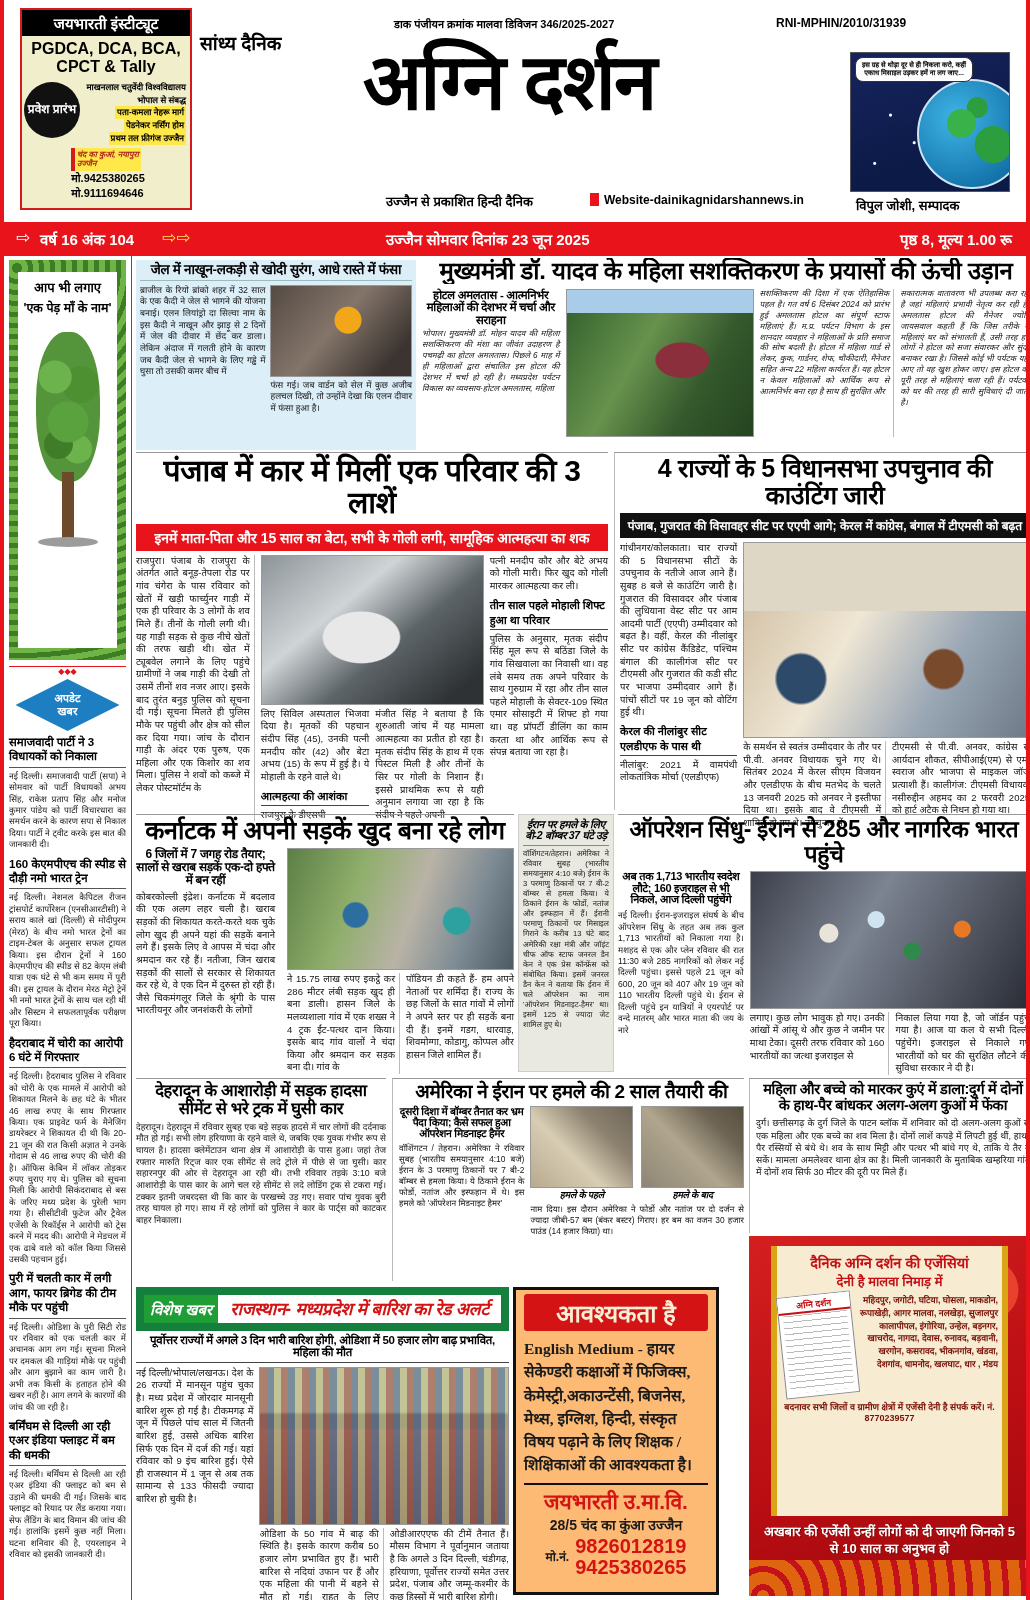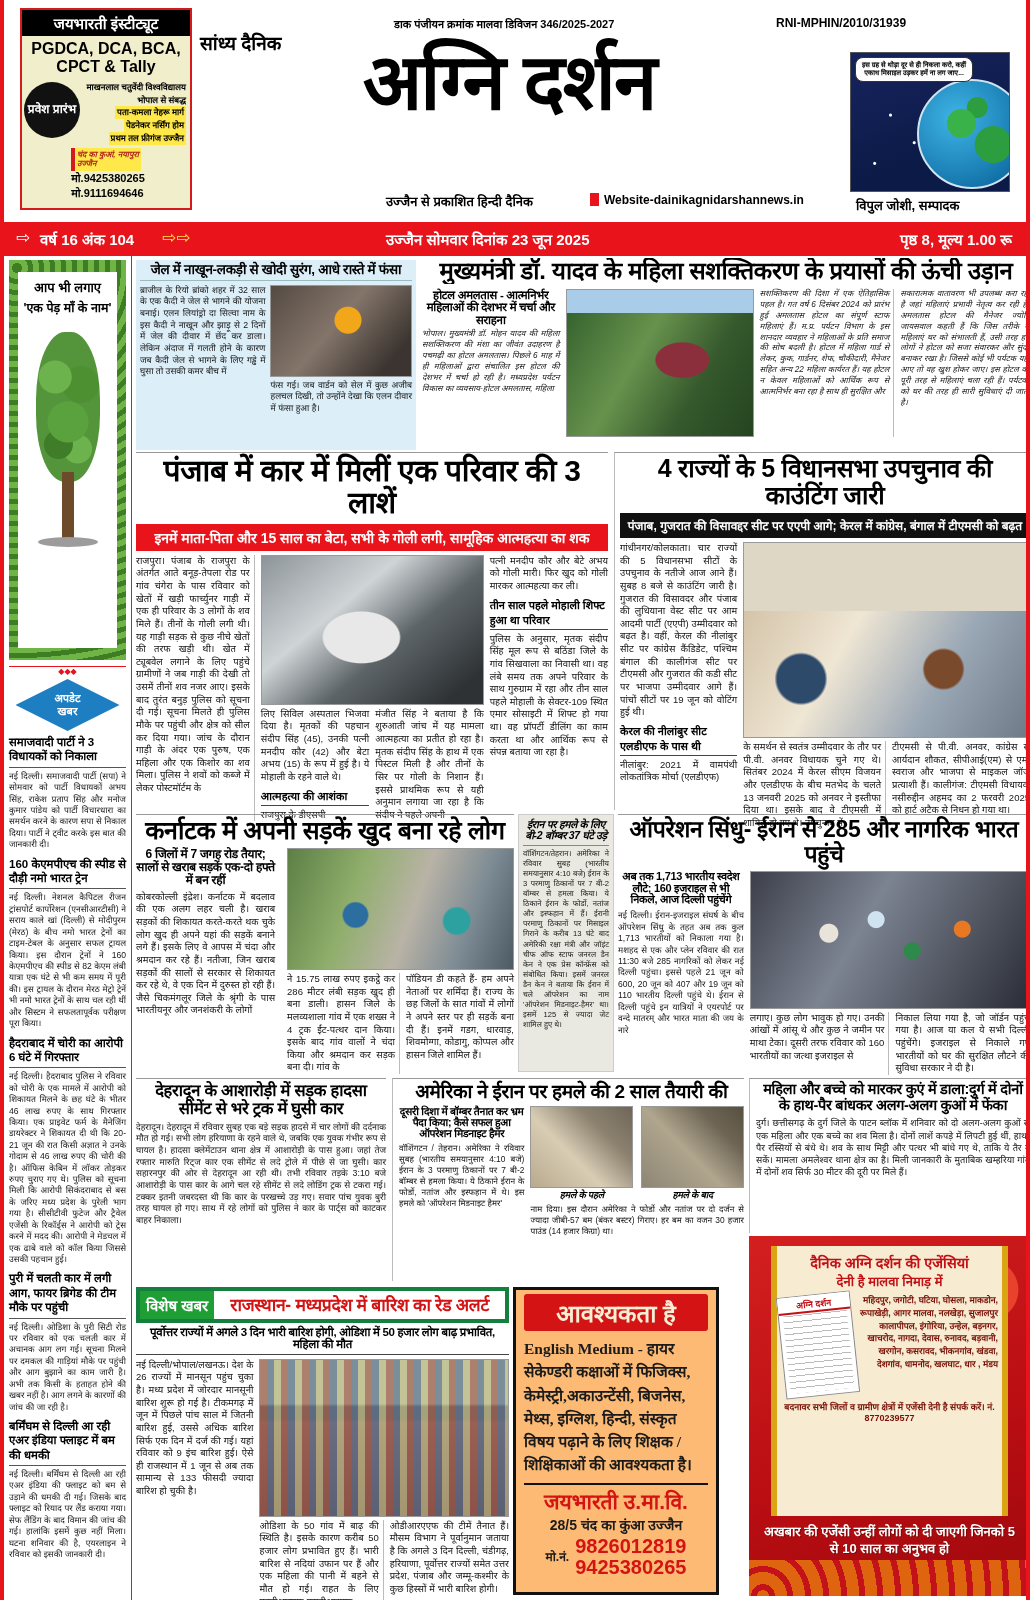--- a/index.html
+++ b/index.html
@@ -268,21 +268,21 @@
         </div>
         <div style="color:#7a1208;font-weight:bold;font-size:8.8px;line-height:1.45;text-align:right;">महिदपुर, जगोटी, घटिया, घोसला, माकडोन, रूपाखेड़ी, आगर मालवा, नलखेड़ा, सुजालपुर कालापीपल, इंगोरिया, उन्हेल, बड़नगर, खाचरोद, नागदा, देवास, रुनावद, बड़वानी, खरगोन, कसरावद, भीकनगांव, खंडवा, देशगांव, धामनोद, खलघाट, धार , मंडय</div>
       </div>
       <div style="color:#7a1208;font-weight:bold;font-size:9px;text-align:center;margin-top:4px;">बदनावर सभी जिलों व ग्रामीण क्षेत्रों में एजेंसी देनी है संपर्क करें। नं. 8770239577</div>
     </div>
     <div style="position:absolute;left:10px;top:288px;width:261px;color:#fff;font-weight:bold;font-size:13px;text-align:center;line-height:1.3;text-shadow:1px 1px 0 #7a0a0a;">अखबार की एजेंसी उन्हीं लोगों को दी जाएगी जिनको 5 से 10 साल का अनुभव हो</div>
     <div style="position:absolute;left:0;bottom:0;width:100%;height:36px;background:repeating-radial-gradient(circle at 14px 36px,#e8740f 0 6px,#c8131b 6px 12px,#e8740f 12px 18px);opacity:.85;"></div>
   </div>
 
   <div class="abs" style="left:132px;top:1287px;width:373px;height:310px;">
-    <div style="border:4px solid #15803d;display:flex;align-items:flex-end;">
+    <div style="border:8px solid #15803d;display:flex;align-items:flex-end;font-style:italic;">
       <div style="background:#1e9e35;color:#fff;font-weight:bold;font-size:15px;padding:4px 6px;white-space:nowrap;">विशेष खबर</div>
       <div class="hl" style="color:#d41414;font-size:17.5px;flex:1;align-self:center;">राजस्थान- मध्यप्रदेश में बारिश का रेड अलर्ट</div>
     </div>
     <div class="hl" style="font-size:11.5px;border-bottom:1.5px solid #444;padding:3px 0;margin-bottom:4px;">पूर्वोत्तर राज्यों में अगले 3 दिन भारी बारिश होगी, ओडिशा में 50 हजार लोग बाढ़ प्रभावित, महिला की मौत</div>
     <div style="display:flex;gap:6px;">
       <div class="bodytxt" style="width:32%;">नई दिल्ली/भोपाल/लखनऊ। देश के 26 राज्यों में मानसून पहुंच चुका है। मध्य प्रदेश में जोरदार मानसूनी बारिश शुरू हो गई है। टीकमगढ़ में जून में पिछले पांच साल में जितनी बारिश हुई, उससे अधिक बारिश सिर्फ एक दिन में दर्ज की गई। यहां रविवार को 9 इंच बारिश हुई। ऐसे ही राजस्थान में 1 जून से अब तक सामान्य से 133 फीसदी ज्यादा बारिश हो चुकी है।</div>
       <div style="width:68%;">
         <div class="ph ph-flood" style="width:100%;height:158px;"></div>
         <div style="display:flex;gap:6px;margin-top:3px;">
           <div class="bodytxt colrule" style="width:50%;padding-right:4px;">ओडिशा के 50 गांव में बाढ़ की स्थिति है। इसके कारण करीब 50 हजार लोग प्रभावित हुए हैं। भारी बारिश से नदियां उफान पर हैं और एक महिला की पानी में बहने से मौत हो गई। राहत के लिए एनडीआरएफ-एसडीआरएफ,</div>

